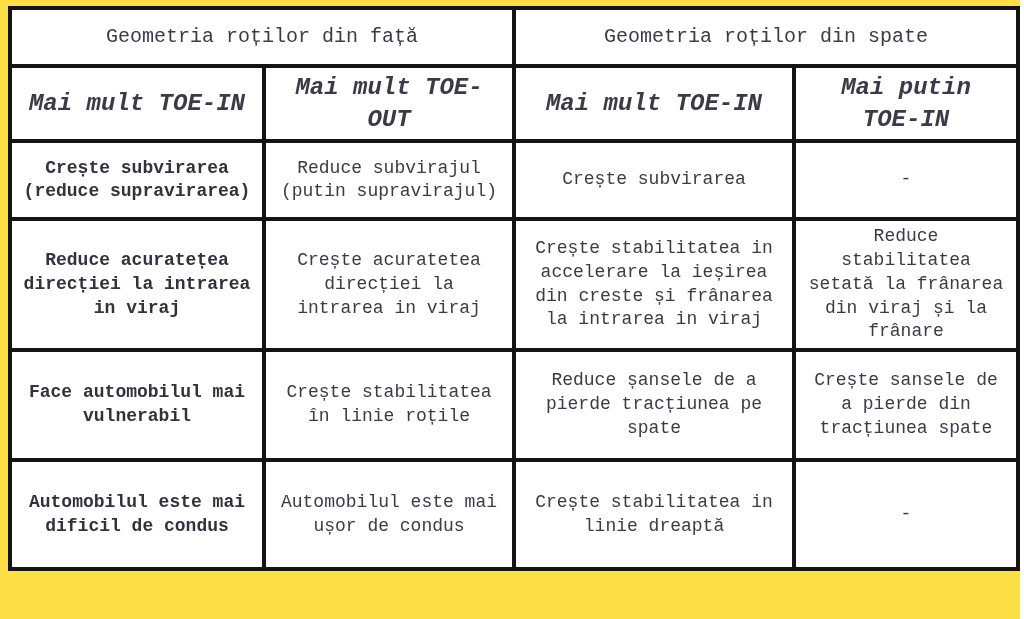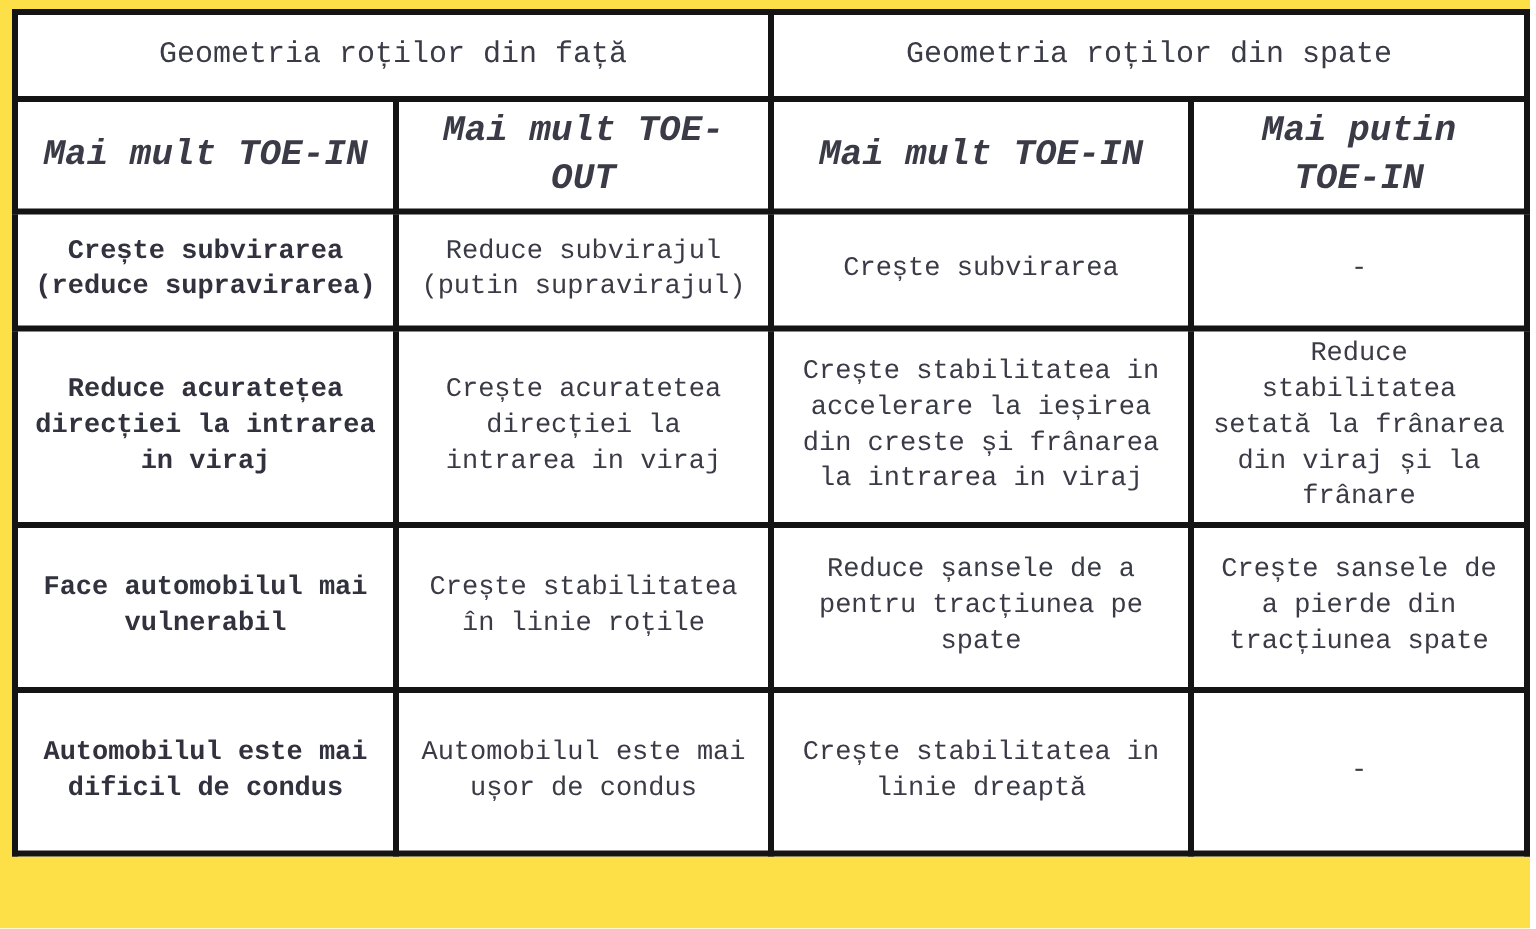--- a/index.html
+++ b/index.html
@@ -103,21 +103,21 @@
       </tr>
       <tr class="r-d2">
         <td class="data firstcol">Reduce acuratețea direcției la intrarea in viraj</td>
         <td class="data">Crește acuratetea direcției la intrarea in viraj</td>
         <td class="data">Crește stabilitatea in accelerare la ieșirea din creste și frânarea la intrarea in viraj</td>
         <td class="data">Reduce stabilitatea setată la frânarea din viraj și la frânare</td>
       </tr>
       <tr class="r-d3">
         <td class="data firstcol">Face automobilul mai vulnerabil</td>
         <td class="data">Crește stabilitatea în linie roțile</td>
-        <td class="data">Reduce șansele de a pentru tracțiunea pe spate</td>
+        <td class="data">Reduce șansele de a pierde tracțiunea pe spate</td>
         <td class="data">Crește sansele de a pierde din tracțiunea spate</td>
       </tr>
       <tr class="r-d4">
         <td class="data firstcol">Automobilul este mai dificil de condus</td>
         <td class="data">Automobilul este mai ușor de condus</td>
         <td class="data">Crește stabilitatea in linie dreaptă</td>
         <td class="data">-</td>
       </tr>
     </tbody>
   </table>

